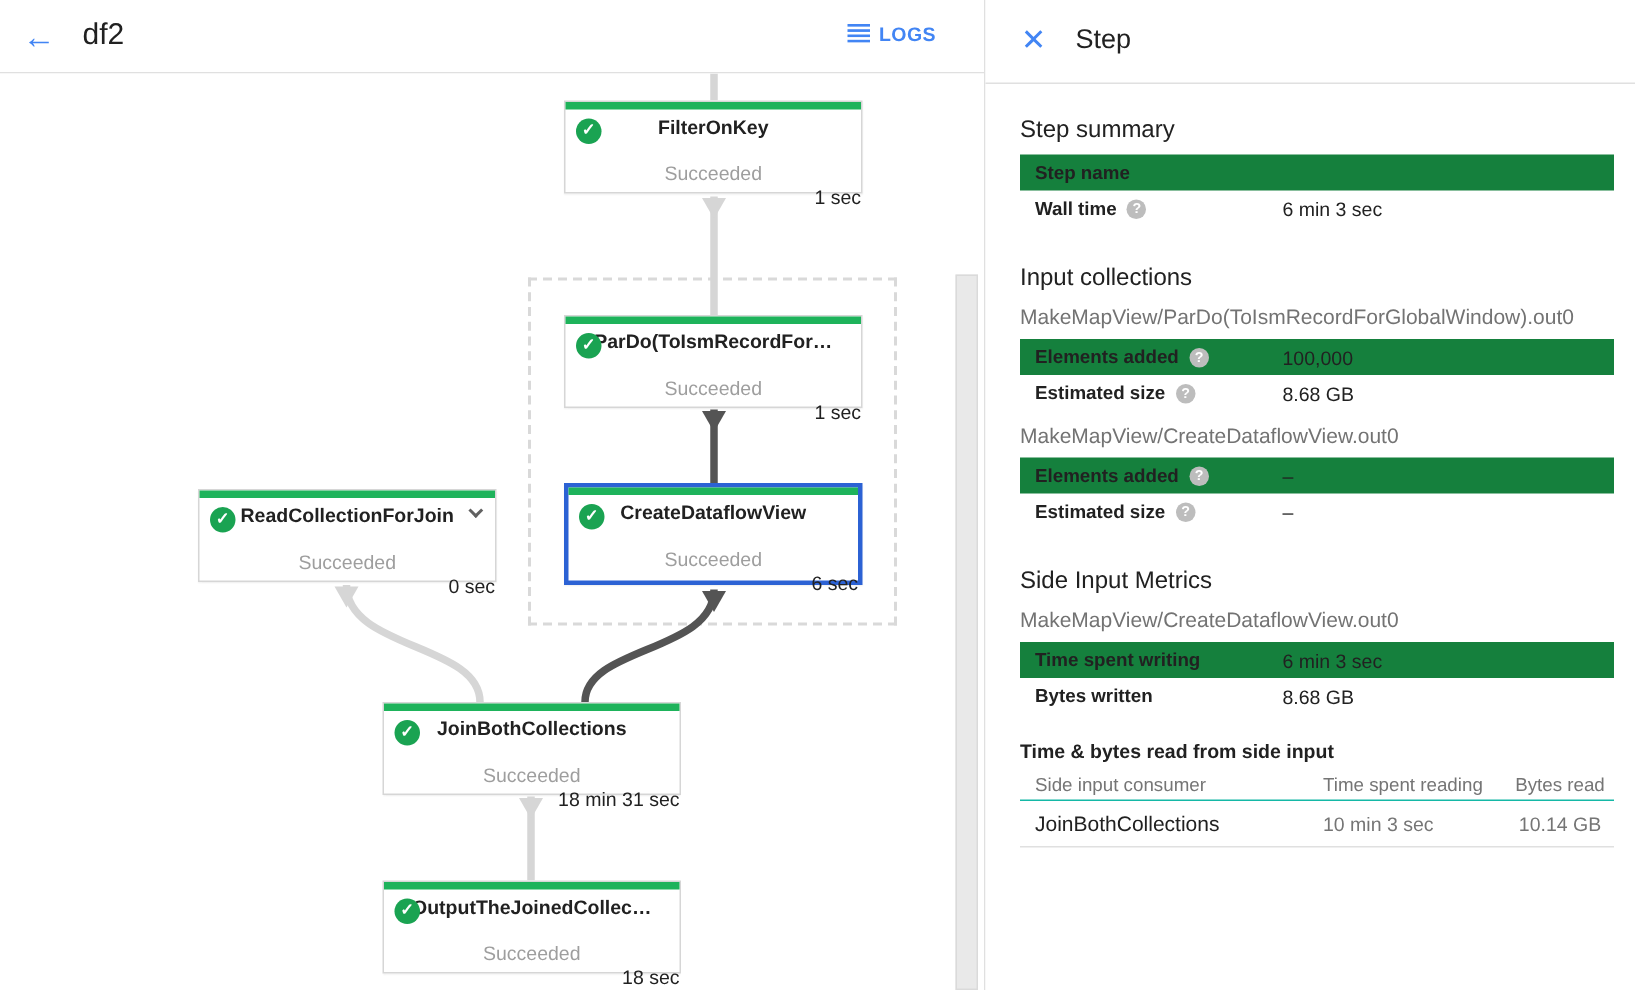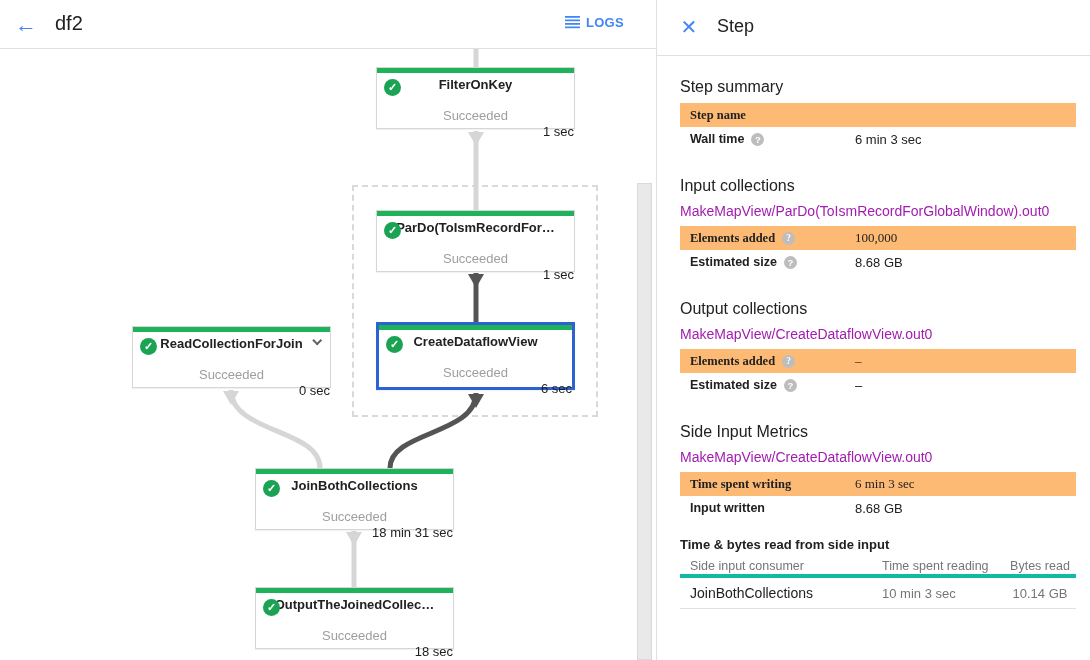--- a/index.html
+++ b/index.html
@@ -52,35 +52,35 @@
   .panel { position:absolute; left:657px; top:0; width:433px; height:660px; background:#fff; }
   .panel-header { height:56px; border-bottom:1px solid #e0e0e0; position:relative; }
   .close-btn { position:absolute; left:22px; top:17px; width:20px; height:20px; color:#4285f4;
                font-size:20px; line-height:20px; text-align:center; cursor:pointer; }
   .panel-title { position:absolute; left:60px; top:16px; font-size:18px; color:#212121; }
 
   .panel-body { padding:0 14px 0 23px; }
   .sec-heading { font-size:16px; font-weight:normal; color:#212121; }
   .h-summary { margin-top:22px; }
   .h-gap     { margin-top:26px; }
-  .collection-name { font-size:14px; color:#a21caf; margin-top:8px; }
+  .collection-name { font-size:14px; color:#737373; margin-top:8px; }
 
   .kvtable { margin-top:7px; }
   .kvrow { display:flex; align-items:center; height:24px; padding-left:10px; font-size:12.5px; }
-  .kvrow.odd { background:#fdba74;font-family:Liberation Serif, serif; }
+  .kvrow.odd { background:#15803d; }
   .kvlabel { width:165px; font-weight:bold; color:#212121; display:flex; align-items:center; }
   .kvvalue { font-size:13px; color:#212121; }
   .help-icon { display:inline-block; width:13px; height:13px; border-radius:50%;
                background:#bdbdbd; color:#fff; font-size:9.5px; line-height:13px;
                font-weight:bold; text-align:center; margin-left:7px; }
 
   .subtable-heading { margin-top:17px; font-size:13px; font-weight:bold; color:#212121; }
   .side-table { margin-top:5px; }
   .st-row { display:flex; align-items:center; padding-left:10px; }
-  .st-head { height:21px; font-size:12.5px; color:#757575; border-bottom:4px solid #14b8a6; }
+  .st-head { height:21px; font-size:12.5px; color:#757575; border-bottom:1px solid #14b8a6; }
   .st-data { height:31px; font-size:14px; border-bottom:1px solid #e0e0e0; }
   .st-c1 { flex:1; }
   .st-c2 { width:122px; }
   .st-c3 { width:72px; text-align:center; }
   .st-data .st-c2, .st-data .st-c3 { color:#757575; font-size:13px; }
   .st-data .st-c1 { color:#212121; }
 </style>
 </head>
 <body>
 
@@ -207,21 +207,20 @@
       </div>
       <div class="kvrow">
         <div class="kvlabel">
             <span>Estimated size</span>
           <span class="help-icon">?</span>
           </div>
         <div class="kvvalue">8.68 GB</div>
       </div>
     </div>
 
-    <h2 class="sec-heading h-gap">Output collections</h2>
     <div class="collection-name">MakeMapView/CreateDataflowView.out0</div>
     <div class="kvtable">
       <div class="kvrow odd">
         <div class="kvlabel">
             <span>Elements added</span>
           <span class="help-icon">?</span>
           </div>
         <div class="kvvalue">–</div>
       </div>
       <div class="kvrow">
@@ -237,21 +236,21 @@
     <div class="collection-name">MakeMapView/CreateDataflowView.out0</div>
     <div class="kvtable">
       <div class="kvrow odd">
         <div class="kvlabel">
             <span>Time spent writing</span>
           </div>
         <div class="kvvalue">6 min 3 sec</div>
       </div>
       <div class="kvrow">
         <div class="kvlabel">
-            <span>Input written</span>
+            <span>Bytes written</span>
           </div>
         <div class="kvvalue">8.68 GB</div>
       </div>
     </div>
 
     <div class="subtable-heading">Time &amp; bytes read from side input</div>
     <div class="side-table">
       <div class="st-row st-head">
         <div class="st-c1">Side input consumer</div>
         <div class="st-c2">Time spent reading</div>

